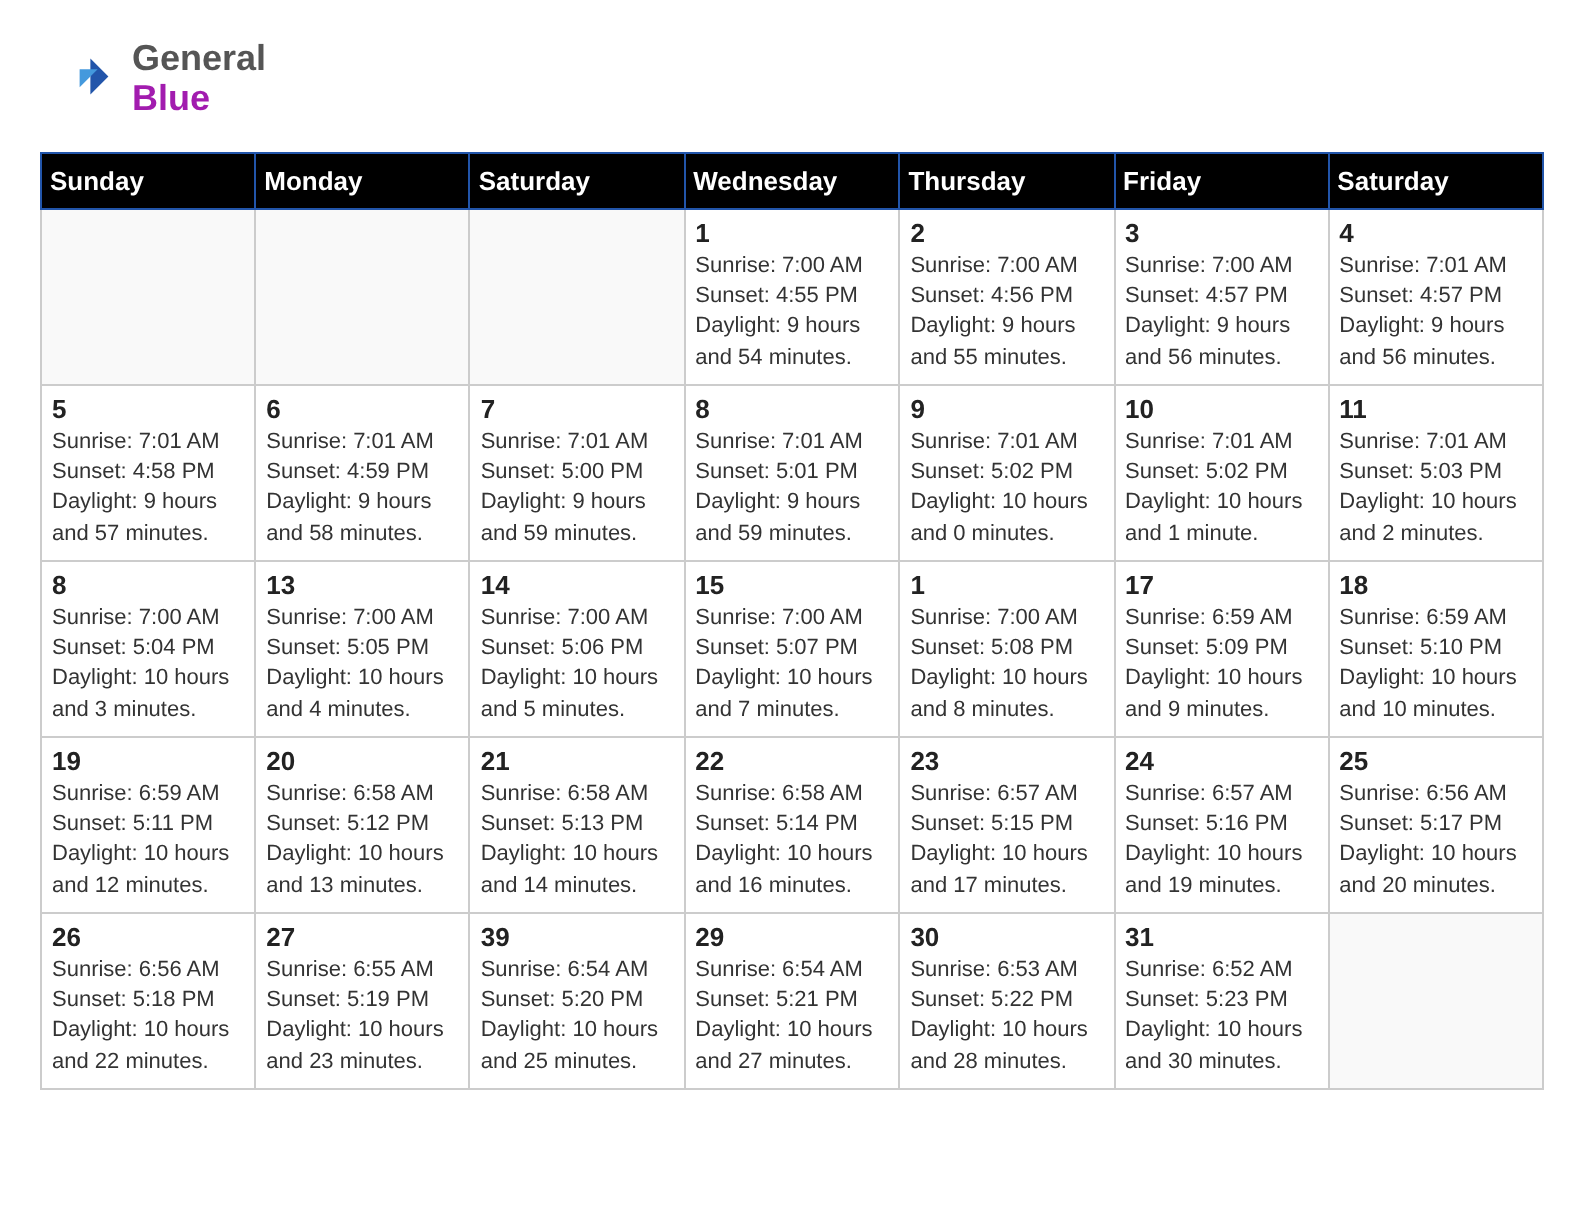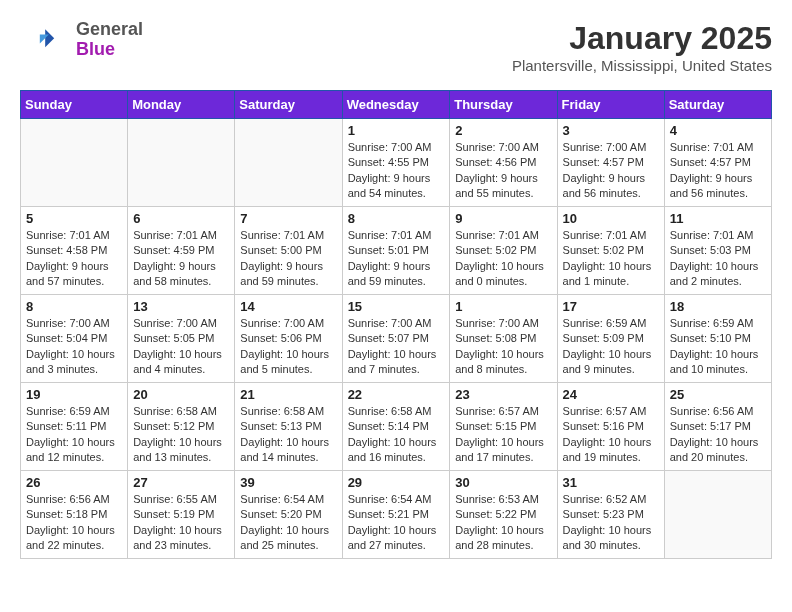--- a/index.html
+++ b/index.html
@@ -12,21 +12,21 @@
     }
     .header {
       display: flex;
       align-items: flex-start;
       justify-content: space-between;
       margin-bottom: 16px;
     }
     .logo {
       display: flex;
       align-items: center;
-      gap: 20px;
+      gap: 10px;
     }
     .logo-text {
       display: flex;
       flex-direction: column;
       font-size: 18px;
       font-weight: bold;
       line-height: 1.1;
     }
     .logo-general { color: #555; }
     .logo-blue { color: #a21caf; }
@@ -45,21 +45,21 @@
     .location-title {
       font-size: 15px;
       color: #555;
     }
     .calendar {
       width: 100%;
       border-collapse: collapse;
       border: 1px solid #ccc;
     }
     .calendar th {
-      background: #6d28d9;
+      background: #000000;
       color: #fff;
       padding: 6px 4px;
       font-size: 13px;
       text-align: left;
       border: 1px solid #2255aa;
     }
     .calendar td {
       vertical-align: top;
       padding: 4px 5px;
       border: 1px solid #ccc;
@@ -94,24 +94,20 @@
   <div class="logo">
     <svg class="logo-icon" viewBox="0 0 40 40">
       <polygon points="28,8 38,18 28,28" fill="#2255aa"></polygon>
       <polygon points="22,14 32,14 22,24" fill="#4499dd"></polygon>
     </svg>
     <div class="logo-text">
       <span class="logo-general">General</span>
       <span class="logo-blue">Blue</span>
     </div>
   </div>
-  <div class="title-block">
-    <div class="month-title">January 2025</div>
-    <div class="location-title">Plantersville, Mississippi, United States</div>
-  </div>
 </div>
 
 <table class="calendar">
   <thead>
     <tr>
     <th>Sunday</th>
         <th>Monday</th>
         <th>Saturday</th>
         <th>Wednesday</th>
         <th>Thursday</th>

